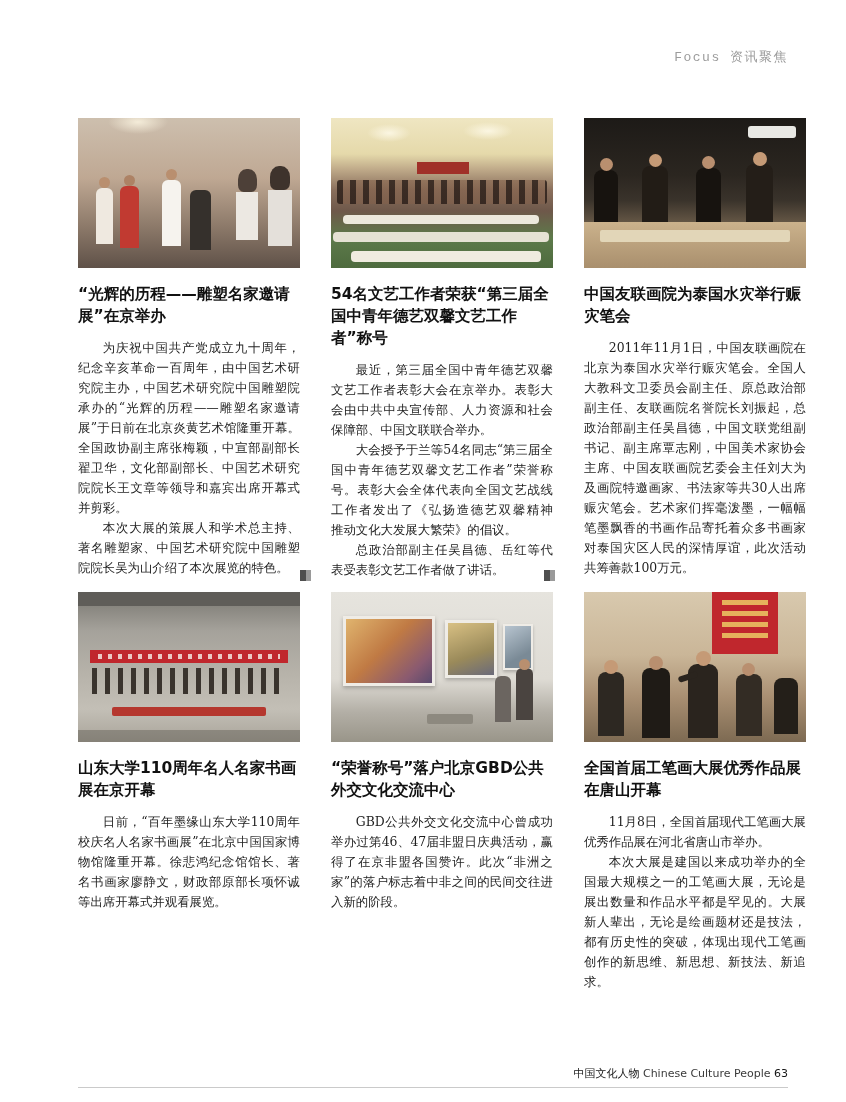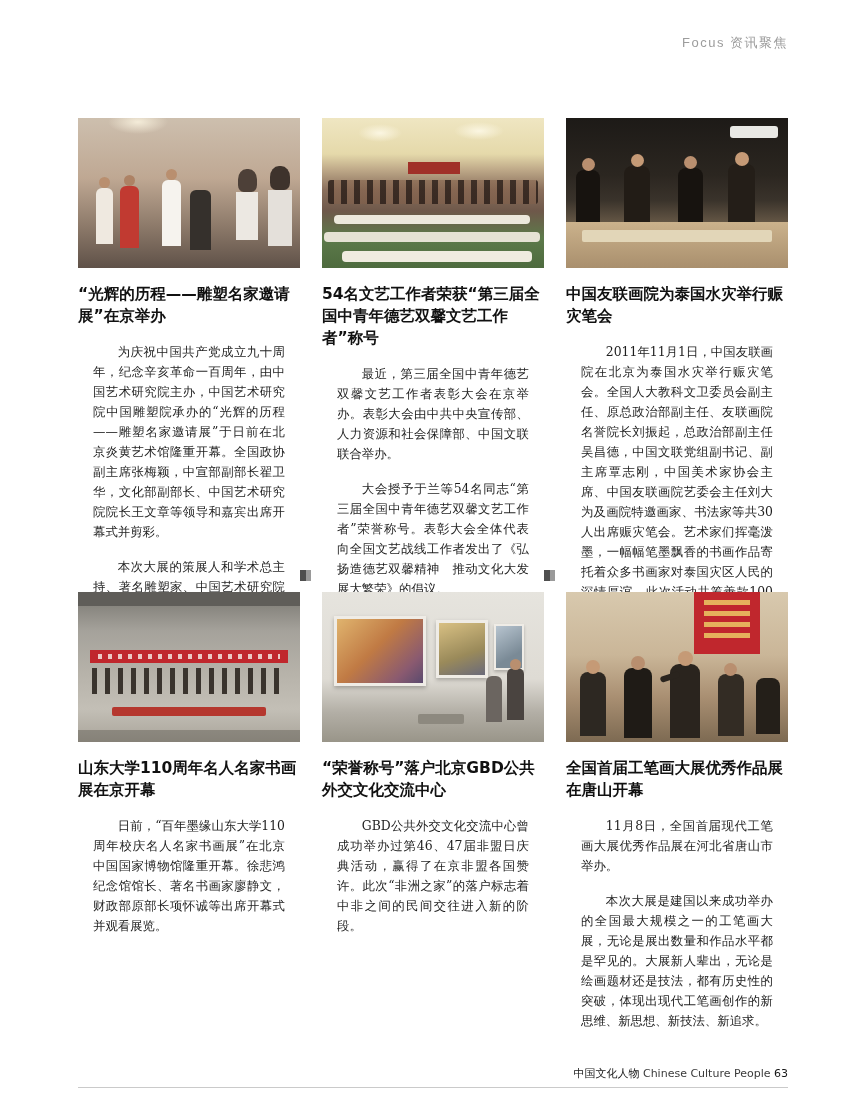--- a/index.html
+++ b/index.html
@@ -2,41 +2,41 @@
 <html><head>
 <meta charset="utf-8">
 <style>
   html,body{margin:0;padding:0;}
   body{
     width:846px;height:1102px;position:relative;background:#ffffff;
     font-family:"DejaVu Serif","Liberation Serif",serif;color:#1c1c1c;
     overflow:hidden;
   }
   .header{
-    position:absolute;top:34px;right:58px;
-    font-family:Liberation Sans, sans-serif;
+    position:absolute;top:48px;right:58px;
+    font-family:Liberation Mono, monospace;
     font-size:13px;color:#9c9c9c;letter-spacing:1.5px;
   }
   .grid{
     position:absolute;left:78px;top:118px;width:710px;
-    display:grid;grid-template-columns:repeat(3,222px);column-gap:22px;
+    display:grid;grid-template-columns:repeat(3,222px);column-gap:31px;
     grid-template-rows:474px auto;
   }
   .article{width:222px;}
   .photo{
     position:relative;width:222px;height:150px;overflow:hidden;
   }
   .s{position:absolute;}
   h2.title{
     margin:15px 0 11px 0;
     font-family:"DejaVu Sans","Liberation Sans",sans-serif;
     font-size:15.5px;line-height:22px;font-weight:bold;color:#111;
   }
   p.body{
-    margin:15px;font-size:12.4px;line-height:20px;text-align:justify;
+    margin:0;font-size:12.4px;line-height:20px;text-align:justify;
     text-indent:2em;color:#1e1e1e;
   }
   .gutter-square{
     position:absolute;top:570px;width:11px;height:11px;
     background:linear-gradient(90deg,#4f4f4f 50%,#9a9a9a 50%);
   }
   .footer-rule{
     position:absolute;left:78px;top:1087px;width:710px;height:1px;background:#cacaca;
   }
   .footer{

